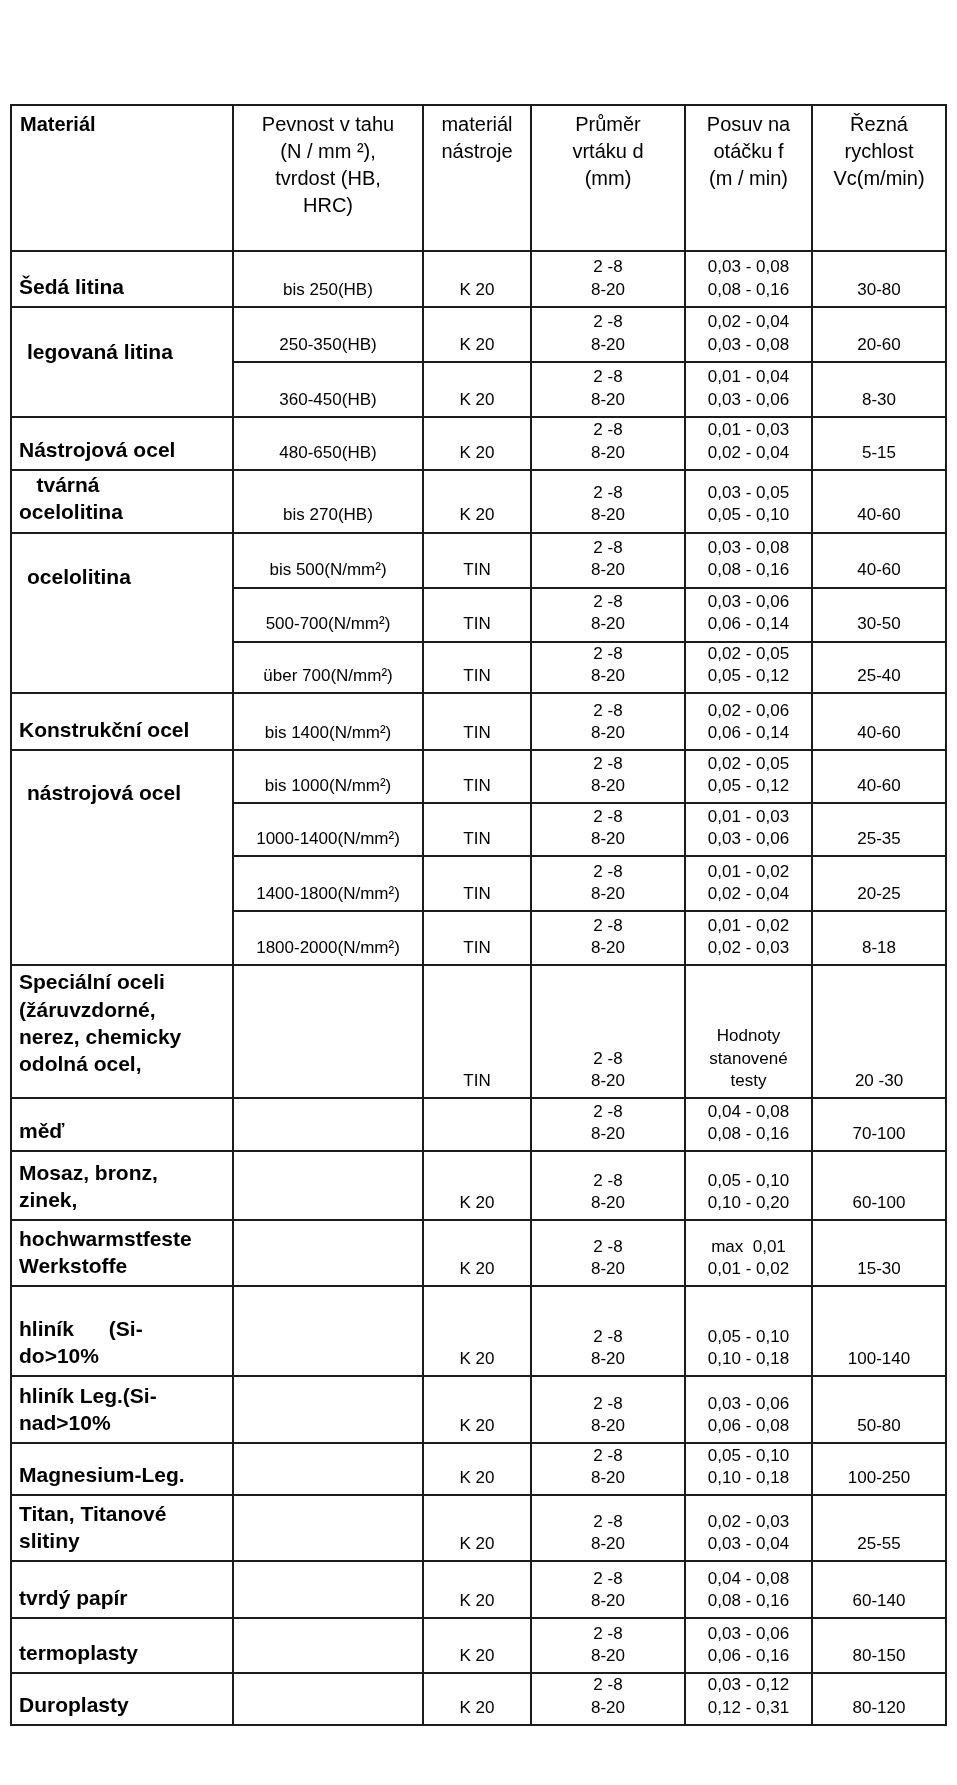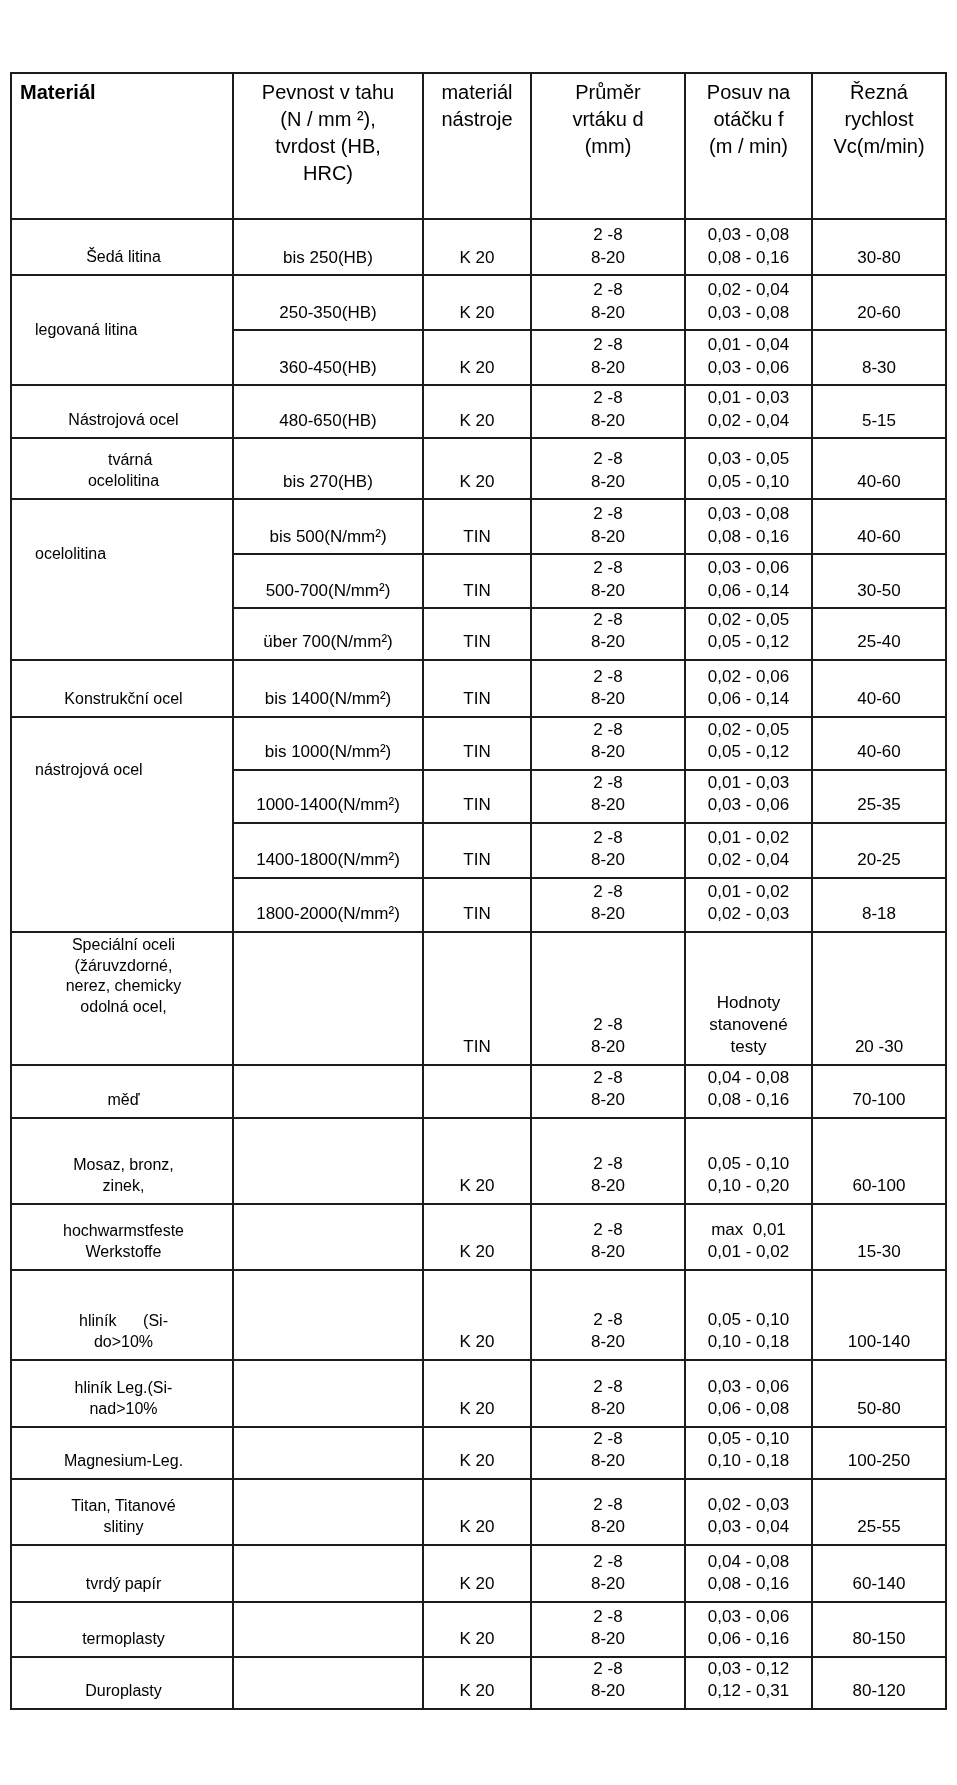--- a/index.html
+++ b/index.html
@@ -22,21 +22,21 @@
     font-size: 29px;
     font-weight: bold;
     letter-spacing: -0.5px;
     margin: 2px 0 0 2px;
     line-height: 1.25;
   }
   table.cut-table {
     border-collapse: collapse;
     table-layout: fixed;
     width: 935px;
-    margin-top: 66px;
+    margin-top: 98px;
   }
   table.cut-table td, table.cut-table th {
     border: 2px solid #1c1c1c;
     overflow: hidden;
   }
   
   th.hdr {
     font-weight: normal;
     font-size: 20px;
     text-align: center;
@@ -46,35 +46,35 @@
     white-space: pre-line;
     height: 146px;
   }
   th.hdr-material {
     font-weight: bold;
     text-align: left;
     padding-left: 8px;
   }
   
   td.mat {
-    font-weight: normal;
-    font-size: 16px;
-    text-align: center;
+    font-weight: bold;
+    font-size: 21px;
+    text-align: left;
     vertical-align: bottom;
     padding: 0 4px 6px 7px;
     line-height: 1.3;
     white-space: pre-wrap;
   }
   td.mat.top {
     vertical-align: top;
     padding-top: 2px;
   }
   td.mat.merged {
     vertical-align: top;
-    padding: 16px;
+    padding: 8px;
   }
   td.mat.merged .firstrow {
     display: flex;
     align-items: flex-end;
     padding: 0 4px 6px 7px;
     white-space: pre-wrap;
   }
   
   td.c {
     font-size: 17px;
@@ -268,21 +268,21 @@
         <tr style="height: 53px;">
           <td class="mat">měď</td>
           <td class="c"></td>
           <td class="c"></td>
           <td class="c">2 -8
 8-20</td>
           <td class="c">0,04 - 0,08
 0,08 - 0,16</td>
           <td class="c">70-100</td>
         </tr>
-        <tr style="height: 86px;">
+        <tr style="height: 69px;">
           <td class="mat">Mosaz, bronz,
 zinek,</td>
           <td class="c"></td>
           <td class="c">K 20</td>
           <td class="c">2 -8
 8-20</td>
           <td class="c">0,05 - 0,10
 0,10 - 0,20</td>
           <td class="c">60-100</td>
         </tr>

